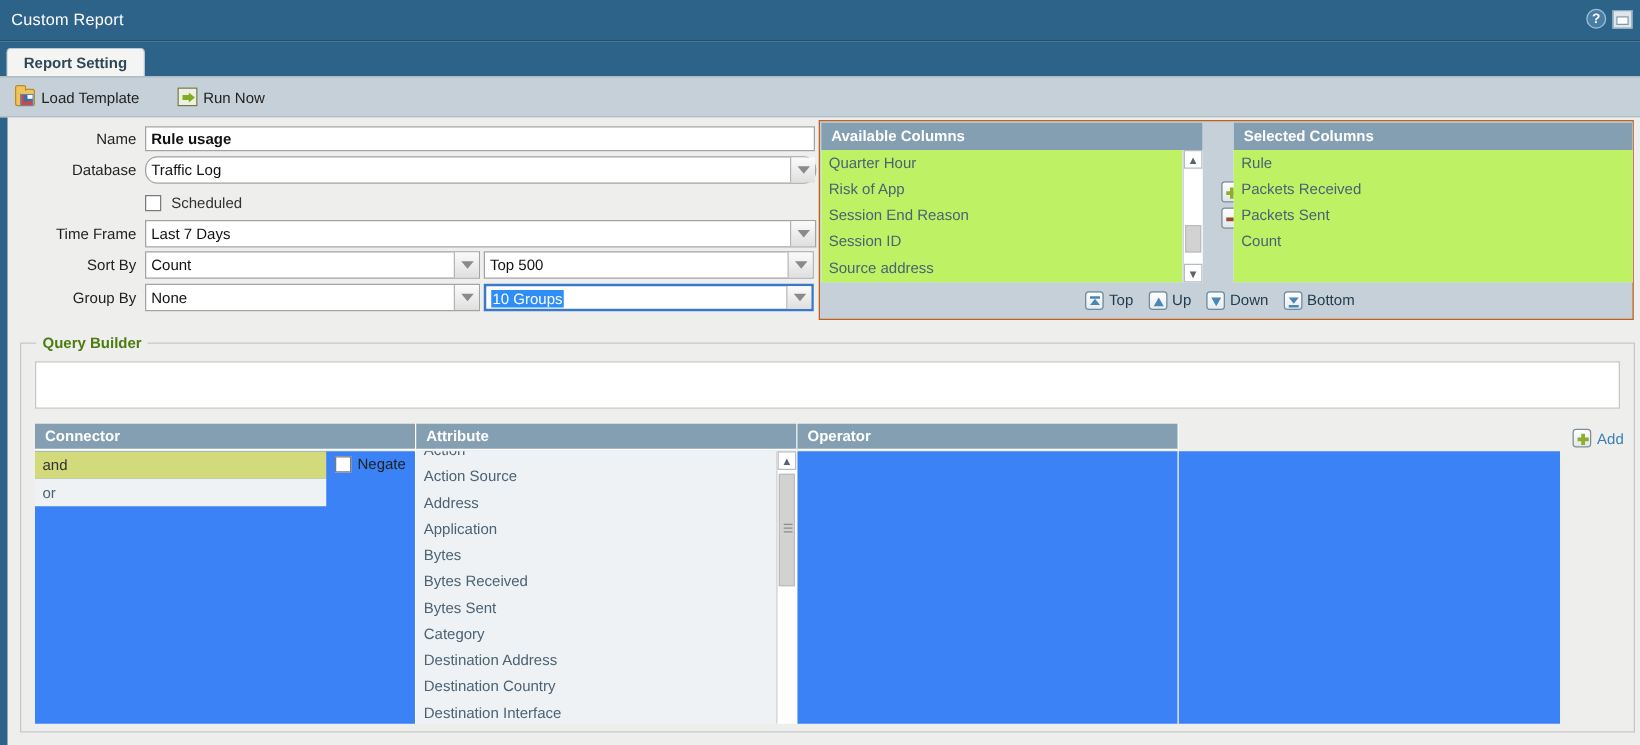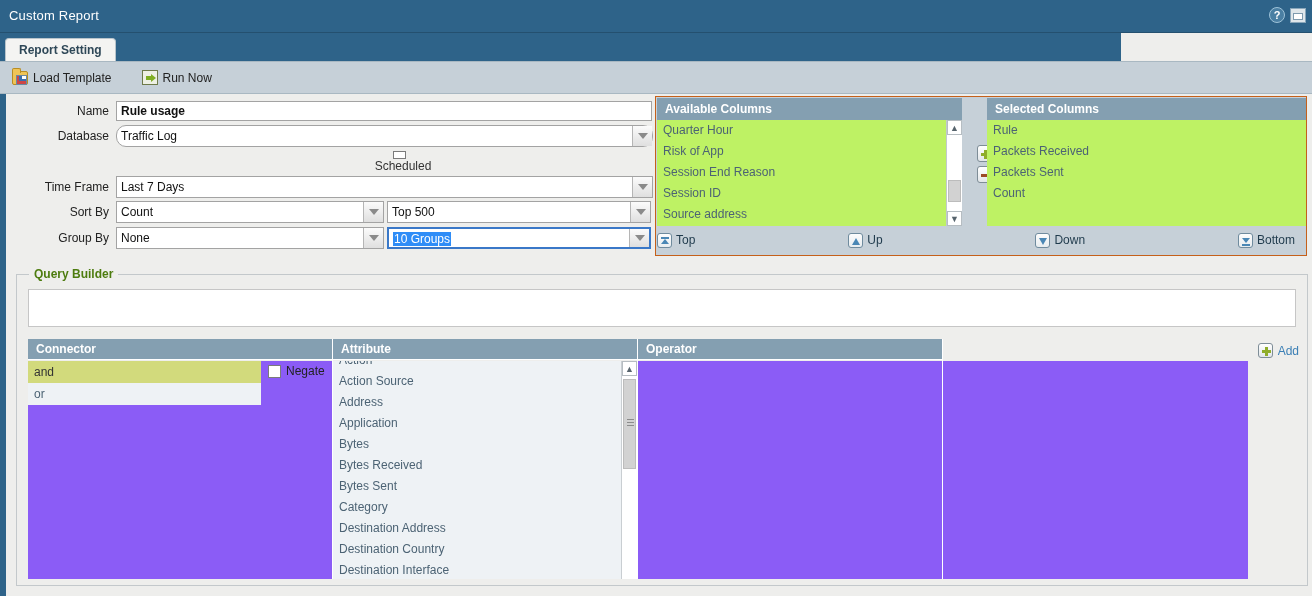--- a/index.html
+++ b/index.html
@@ -55,21 +55,21 @@
   .icon-window::after {
     content: ""; position: absolute;
     left: 2px; top: 4px; right: 2px; bottom: 2px;
     border: 1px solid #7e9aae;
     background: #ffffff;
   }
 
   
   .tabstrip {
     position: absolute; left: 0; top: 33px;
-    width: 1121px; height: 28px;
+    width: 1312px; height: 28px;
     background: #2e6389;
   }
   .tab {
     position: absolute; left: 5px; top: 5px;
     height: 23px;
     padding: 0 13px;
     line-height: 23px;
     background: #f4f4f2;
     border: 1px solid #b8c4cb;
     border-bottom: none;
@@ -289,21 +289,21 @@
     content: ""; position: absolute; background: #8fad2a;
   }
   .rbtn.plus::before { left: 3px; top: 7px; width: 9px; height: 3px; }
   .rbtn.plus::after  { left: 6px; top: 4px; width: 3px; height: 9px; }
   .rbtn.minus::before { left: 3px; top: 7px; width: 9px; height: 3px; background: #9c4a27; }
 
   .colfooter {
     position: absolute; left: 1px; right: 1px; bottom: 1px;
     height: 28px;
     background: #c6d0d8;
-    display: flex; align-items: center; justify-content: space-between;
+    display: flex; align-items: center; justify-content: center;
     padding-right: 10px; gap: 12px;
   }
   .navbtn {
     display: flex; align-items: center; gap: 4px;
     font-size: 12px; color: #1f3a4c;
     cursor: pointer;
   }
   .navico {
     width: 15px; height: 15px;
     border: 1px solid #6f8b9e;
@@ -367,21 +367,21 @@
     font-size: 12px; font-weight: bold;
     padding-left: 8px;
     border-bottom: 1px solid #ffffff;
   }
   .qcol.connector { width: 305px; }
   .qcol.attribute { width: 305px; }
   .qcol.operator  { width: 305px; }
   .qcol.value     { width: 305px; border-right: none; }
   .qbody {
     position: absolute; left: 0; right: 0; top: 22px; bottom: 0;
-    background: #8b5cf6;
+    background: #3b82f6;
     overflow: hidden;
   }
   .conn-list { width: 233px; }
   .conn-row {
     height: 22px; line-height: 22px;
     padding-left: 6px;
     font-size: 12px; color: #4c6374;
     cursor: pointer;
   }
   .conn-row.sel { background: #d2da7c; color: #333; }
@@ -483,21 +483,21 @@
       <div class="frow" style="top:31px;width:650px;">
         <div class="flabel">Database</div>
         <div class="combo" style="width:537px;border-radius:10px;">
           <div class="cval">Traffic Log</div>
           <div class="cbtn">
               <i></i>
             </div>
         </div>
       </div>
 
-      <div class="frow" style="top:57px;width:786px;flex-direction:column;">
+      <div class="frow" style="top:57px;width:786px;">
         <div class="flabel"></div>
         <span class="chk"></span>
         <span style="margin-left:8px;">Scheduled</span>
       </div>
 
       <div class="frow" style="top:82px;width:650px;">
         <div class="flabel">Time Frame</div>
         <div class="combo" style="width:537px;">
           <div class="cval">Last 7 Days</div>
           <div class="cbtn">

